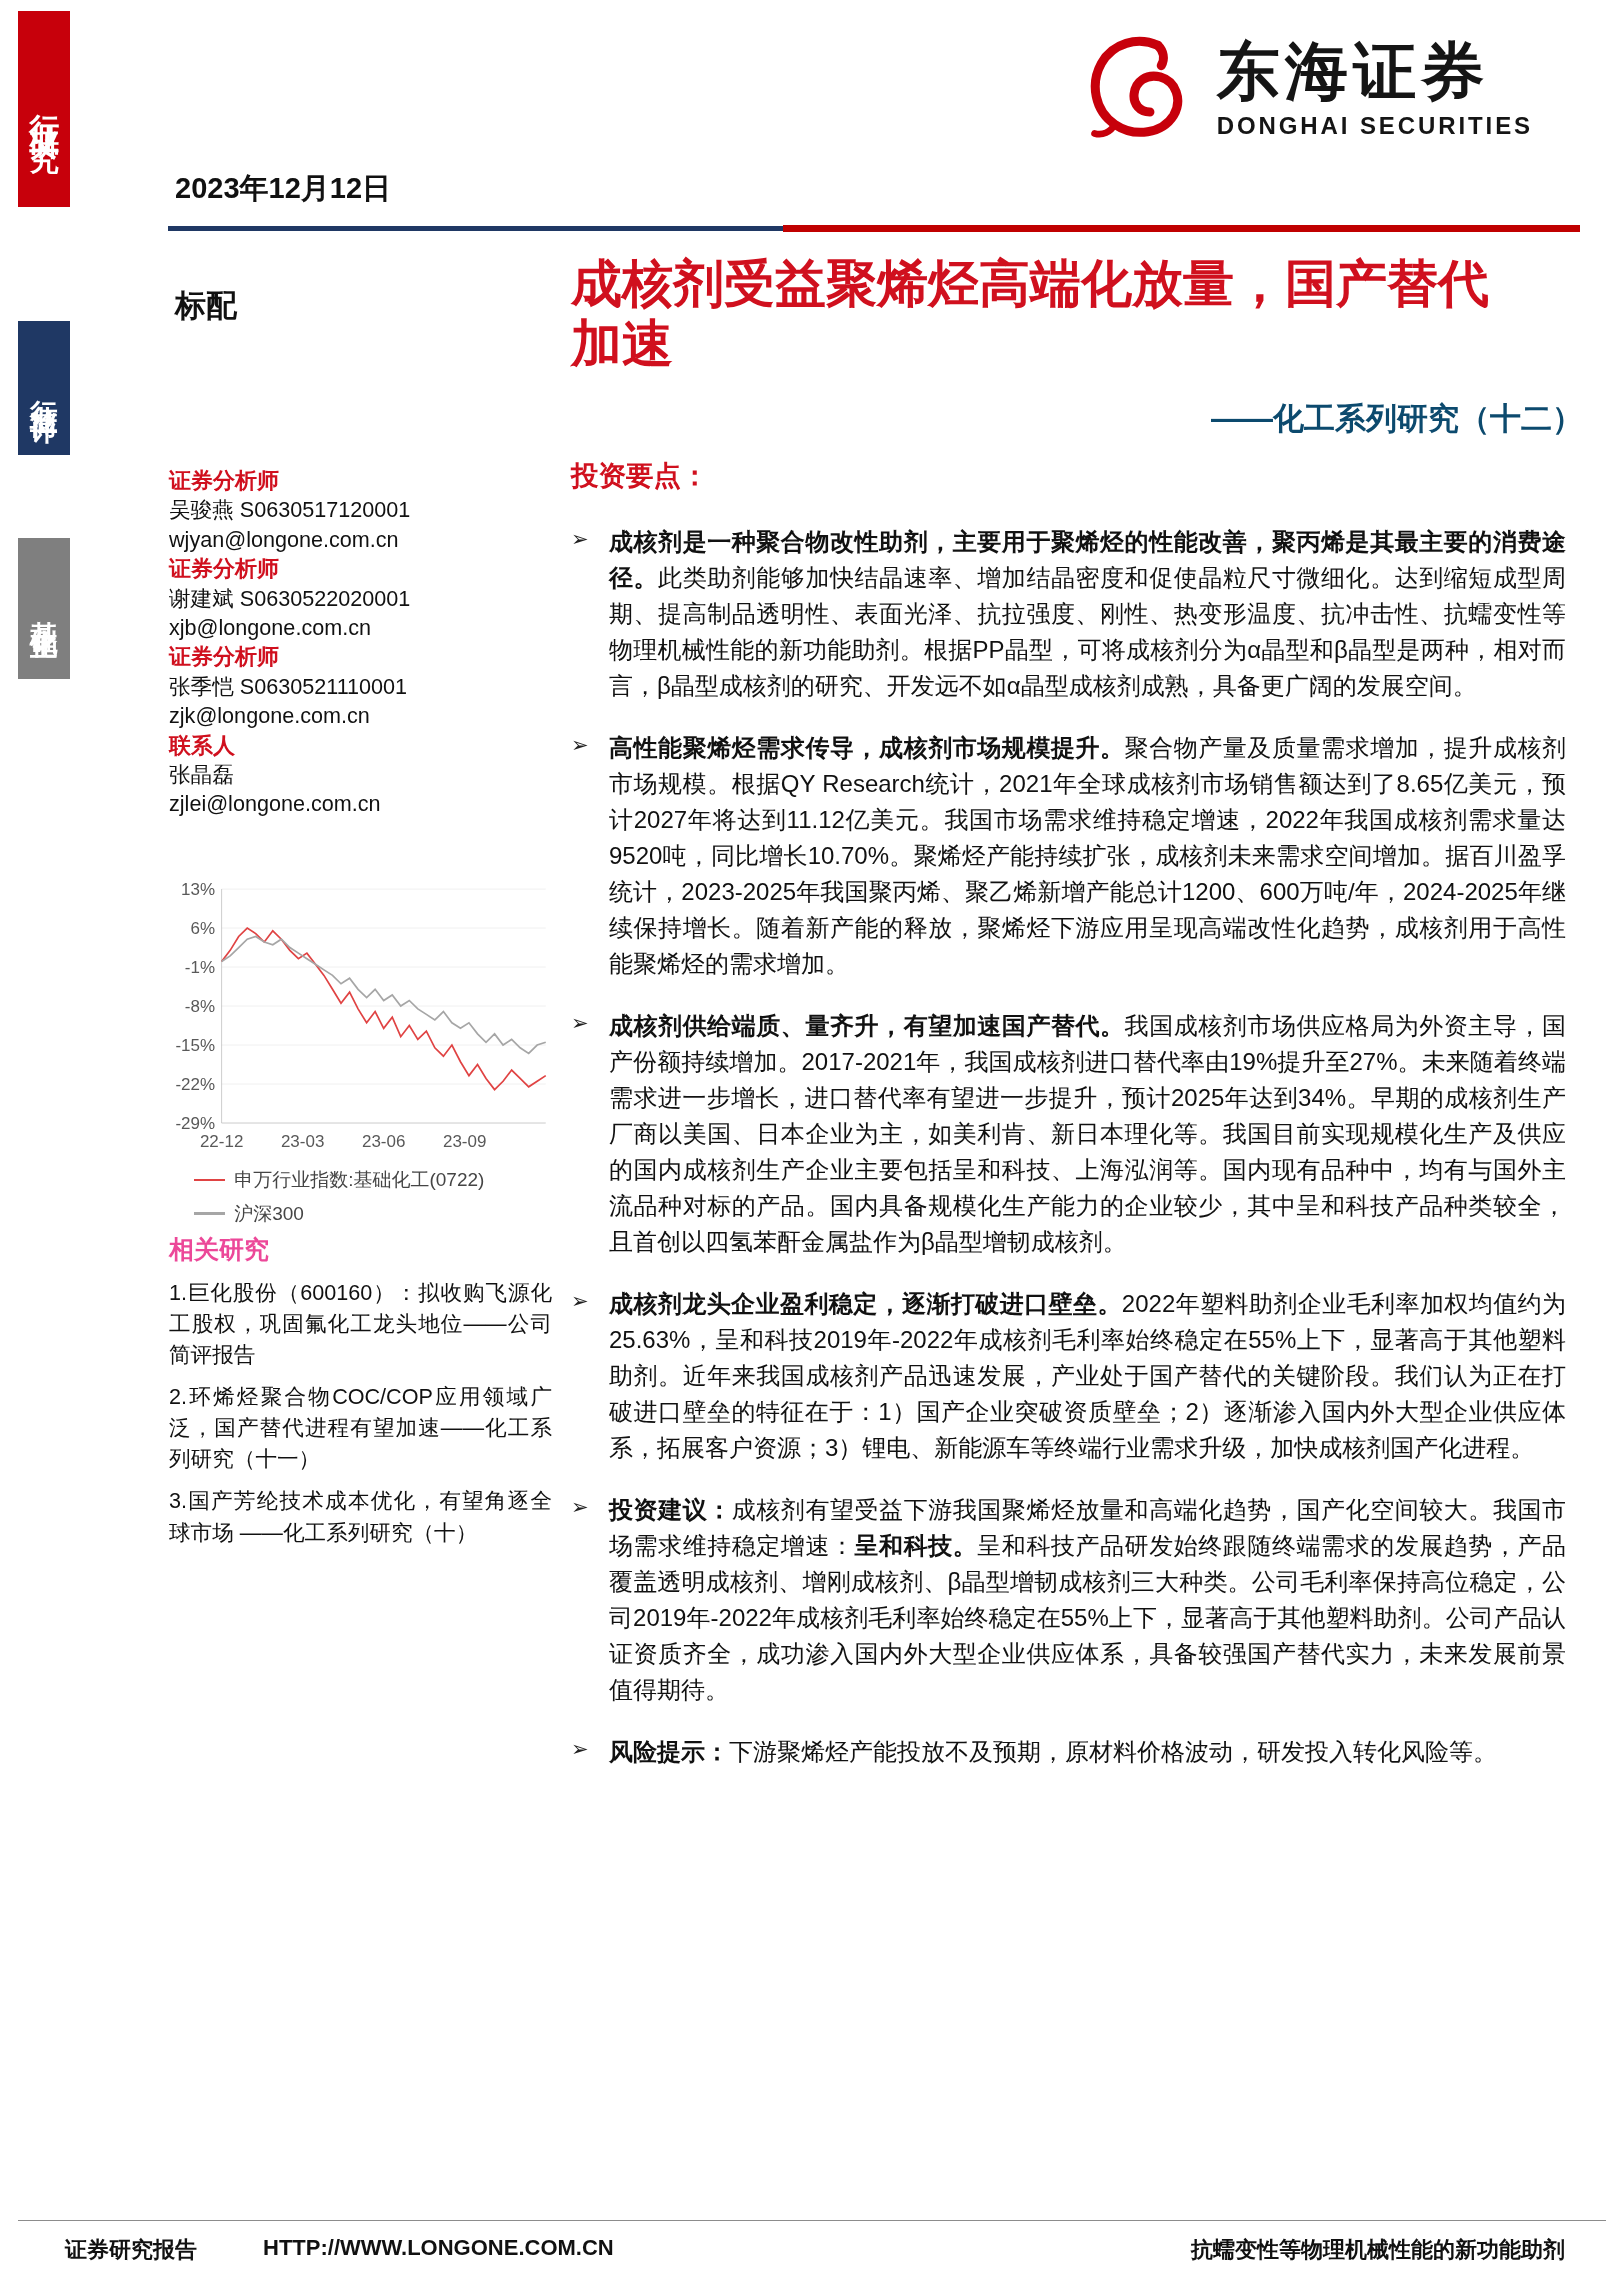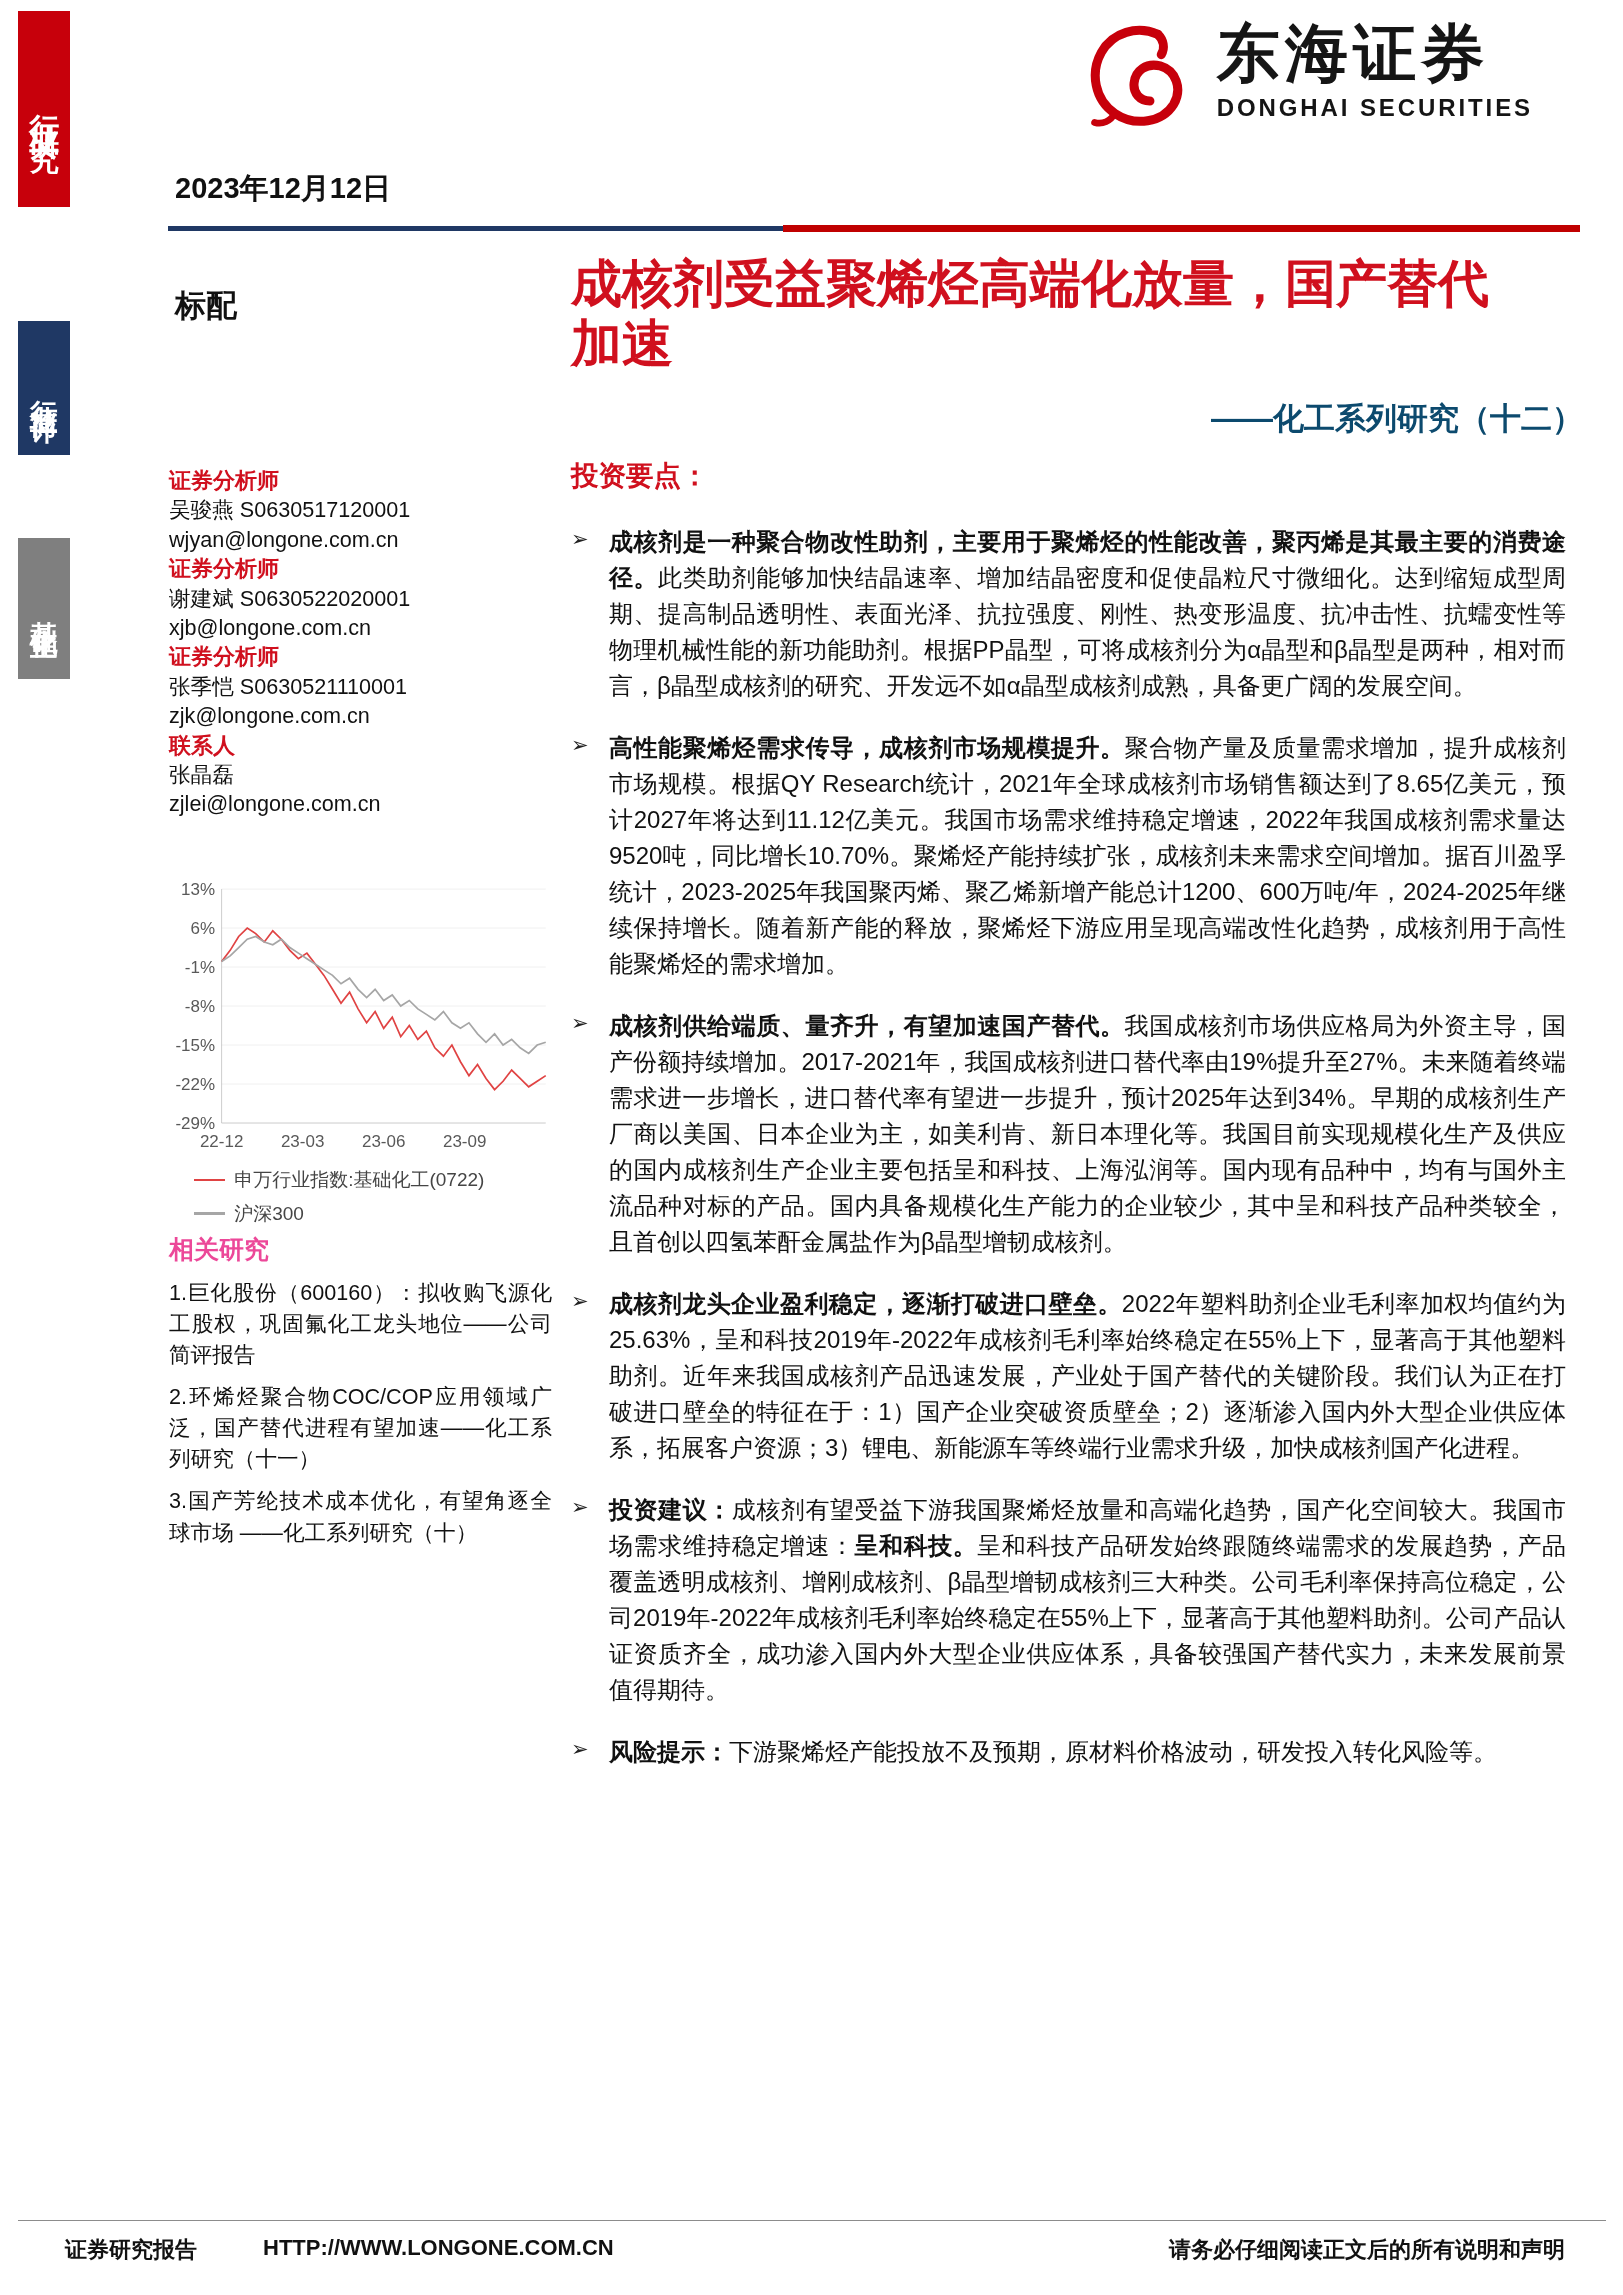--- a/index.html
+++ b/index.html
@@ -7,21 +7,21 @@
        font-family:"Liberation Sans","DejaVu Sans",sans-serif;color:#111;overflow:hidden}
 
   
   .vtab{position:absolute;left:17.7px;width:52px;color:#fff;writing-mode:vertical-rl;text-orientation:upright;
         display:flex;align-items:center;justify-content:center;font-weight:700}
   #tab-research{top:10.5px;height:196px;background:#c7000b;font-size:30px;letter-spacing:9.2px}
   #tab-comment{top:321px;height:134px;background:#1f3864;font-size:27.5px;letter-spacing:5.2px}
   #tab-industry{top:538px;height:141px;background:#7f7f7f;font-size:27.5px;letter-spacing:5.2px}
 
   
-  #logo{position:absolute;top:23px;right:90px;display:flex;align-items:flex-start;gap:23px}
+  #logo{position:absolute;top:34px;right:90px;display:flex;align-items:center;gap:23px}
   #logo-cn{font-family:"Liberation Serif","DejaVu Serif",serif;font-weight:700;font-size:63px;letter-spacing:5.2px;line-height:1;color:#151515}
   #logo-en{font-weight:700;font-size:24px;letter-spacing:2.9px;color:#151515;margin-top:7.9px}
 
   #date{position:absolute;left:175px;top:169px;font-size:29px;font-weight:700}
   #rule{position:absolute;left:168px;top:225px;width:1412px;display:flex;align-items:center}
   #rule-navy{width:615px;height:4.6px;background:#1f3864}
   #rule-red{flex:1;height:6.5px;background:#c00000}
 
   #rating{position:absolute;left:175px;top:285px;font-size:31px;font-weight:700}
   #title{position:absolute;left:571px;top:254px;width:942px;font-size:51px;font-weight:800;color:#d0101e;line-height:1.17}
@@ -182,15 +182,15 @@
       </div>
     </div>
 </div>
 
 <div id="footer-line"></div>
 <div id="footer">
   <div id="footer-left">
     <span>证券研究报告</span>
     <span>HTTP://WWW.LONGONE.COM.CN</span>
   </div>
-  <div>请务必仔细阅读正文后的所有说明和声明</div>
+  <div>抗蠕变性等物理机械性能的新功能助剂</div>
 </div>
 
 
 </body></html>

